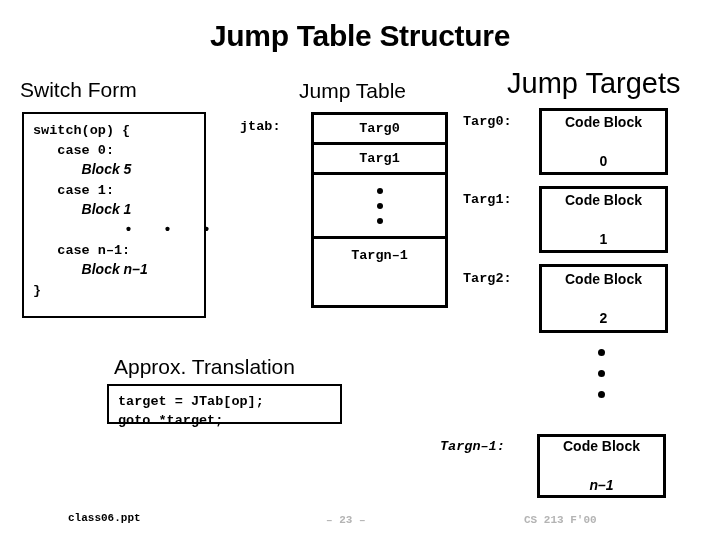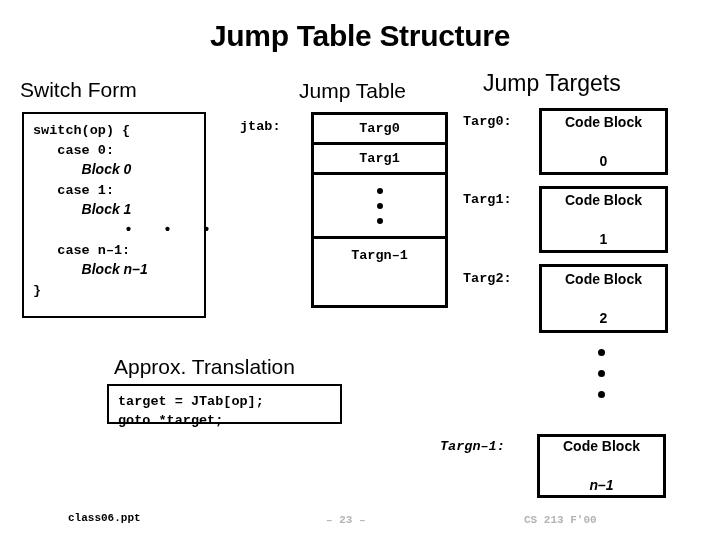--- a/index.html
+++ b/index.html
@@ -39,22 +39,22 @@
   .heading {
     position: absolute;
     font-size: 21px;
     font-weight: normal;
     line-height: 24px;
     white-space: nowrap;
   }
   .heading.h-switch { left: 20px;  top: 78px; }
   .heading.h-jtable { left: 299px; top: 79px; }
   .heading.h-jtargets {
-    left: 483px; top: 71px;
-    font-size: 23px;
+    left: 507px; top: 71px;
+    font-size: 29px;
   }
   .heading.h-approx {
     left: 114px; top: 355px;
     font-size: 21px;
   }
 
   
   .box {
     position: absolute;
     border: 3px solid #000000;
@@ -220,21 +220,21 @@
 
 <div id="slide">
 
   <div class="slide-title">Jump Table Structure</div>
 
   <div class="heading h-switch">Switch Form</div>
 
   <div class="box" id="switch-box">
     <div class="code" id="switch-code"><span>switch(op) {</span>
 <span>   case 0:</span>
-<span>      </span><span class="blk">Block 0</span>
+<span>      </span><span class="blk">Block 5</span>
 <span>   case 1:</span>
 <span>      </span><span class="blk">Block 1</span>
 <span class="dots-inline">       •  •  •</span>
 <span>   case n–1:</span>
 <span>      </span><span class="blk">Block n–1</span>
 <span>}</span></div>
   </div>
 
   <div class="heading h-jtable">Jump Table</div>
   <div id="jtab-label">jtab:</div>

